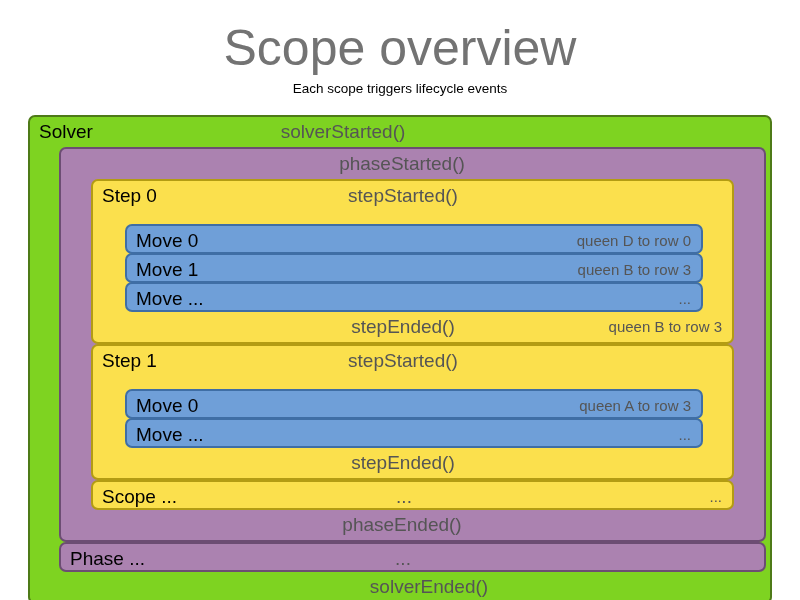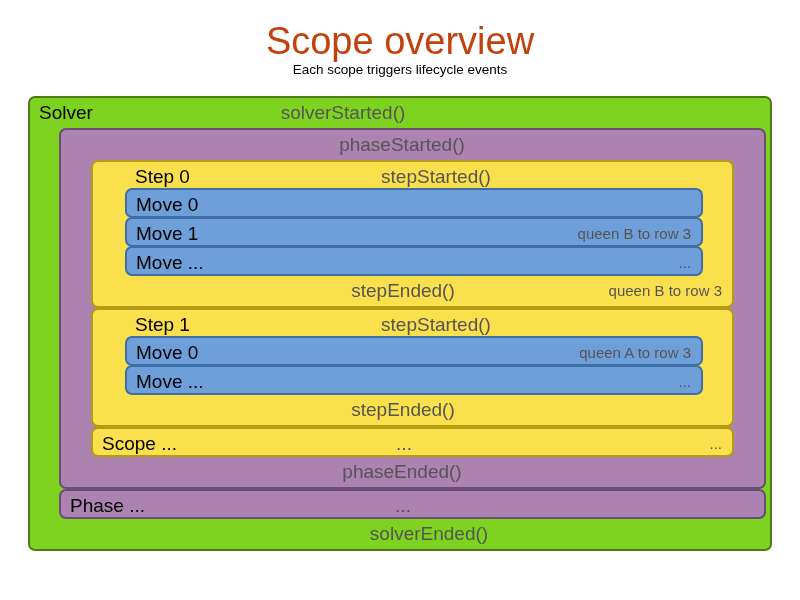--- a/index.html
+++ b/index.html
@@ -14,29 +14,30 @@
     font-family: "Liberation Sans", sans-serif;
     color: #000;
   }
 
   
   .header {
     text-align: center;
     padding-top: 22px;
   }
   .title {
-    font-size: 38px;
+    font-size: 50px;
     font-weight: normal;
     line-height: 1.05;
-    color: #c2410c;
+    color: #737373;
     letter-spacing: 0px;
   }
   .subtitle {
     font-size: 13.5px;
     color: #000;
+    margin-top: 6px;
   }
 
   
   .diagram {
     position: relative;
     width: 744px;
     margin: 19px auto 0 auto;
   }
 
   
@@ -111,21 +112,21 @@
   .phase-box {
     margin: 0 4px 0 29px;
   }
   .phase0-header { height: 30px; }
   .phase0-footer { height: 30px; padding-left: 32px; }
 
   
   .step-box {
     margin: 0 30px 0 30px;
   }
-  .step-header { height: 26px; margin-left: 33px; }
+  .step-header { height: 43px; }
   .step-footer { height: 30px; }
 
   
   .moves {
     margin: 0 29px 0 32px;
   }
   .move-row {
     height: 30px;
     line-height: 30px;
     margin-top: -1px;
@@ -164,20 +165,21 @@
       <div class="scope scope-step step-box">
 
         <div class="row step-header">
           <span class="row-label">Step 0</span>
           <span class="row-center" style="left: 0px; right: auto; width: 620px;">stepStarted()</span>
         </div>
 
         <div class="moves">
           <div class="scope scope-move move-row">
             <span class="row-label">Move 0</span>
+            <span class="row-right">queen D to row 0</span>
           </div>
           <div class="scope scope-move move-row">
             <span class="row-label">Move 1</span>
             <span class="row-right">queen B to row 3</span>
           </div>
           <div class="scope scope-move move-row">
             <span class="row-label">Move ...</span>
             <span class="row-right">...</span>
           </div>
         </div>

